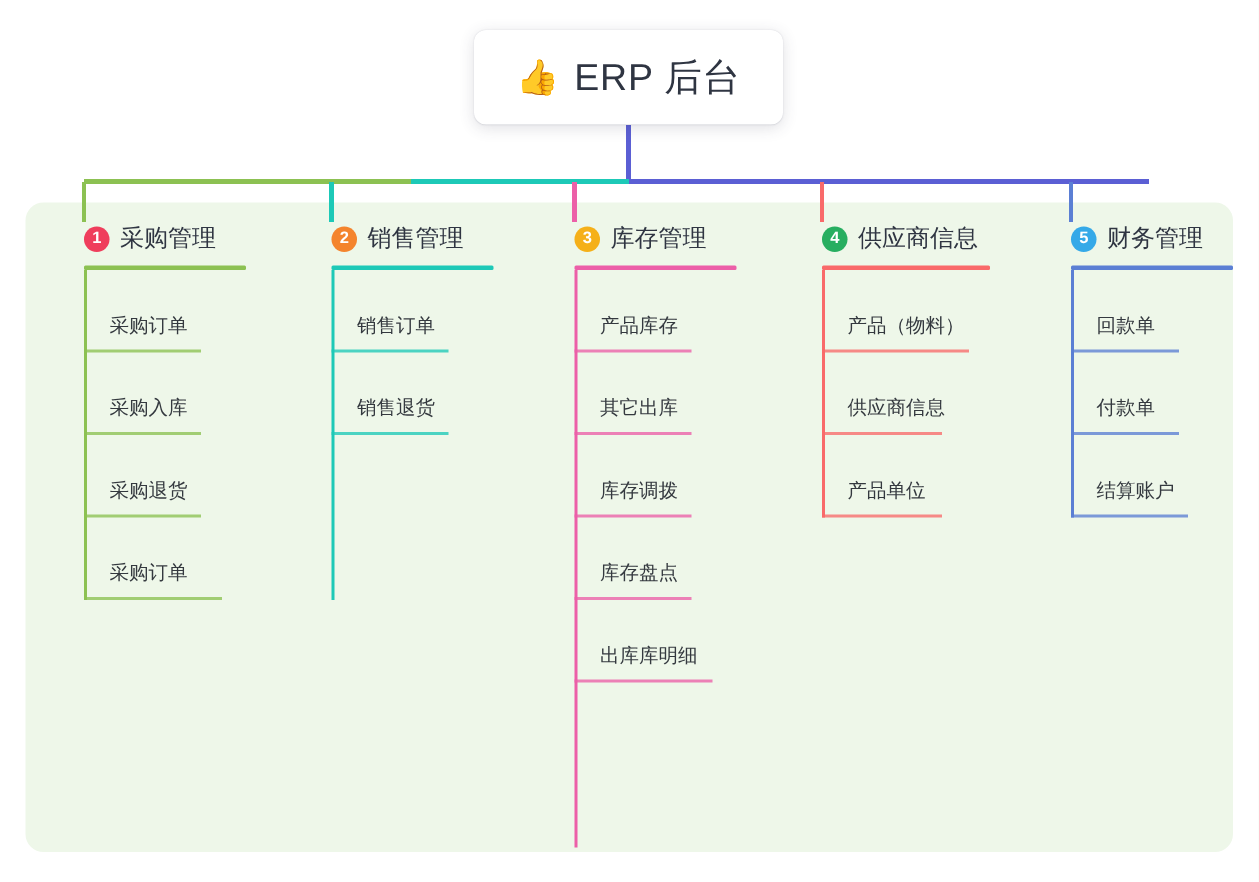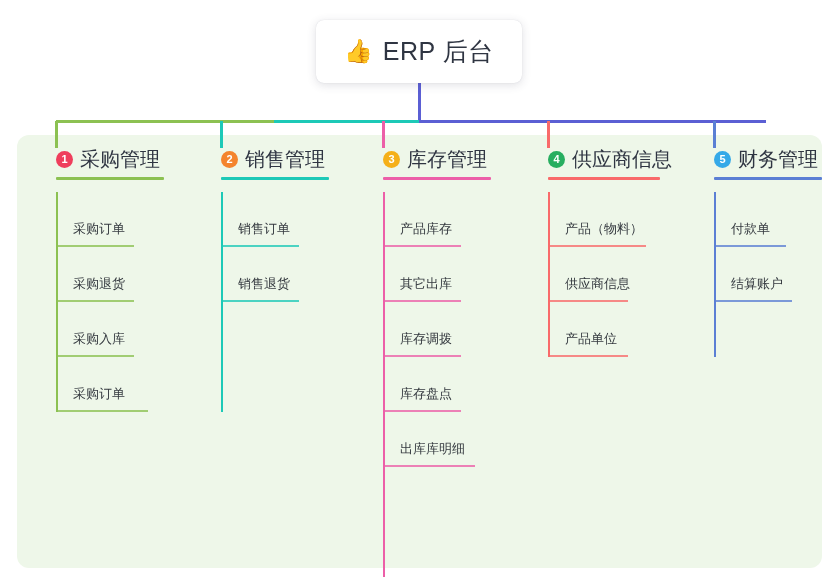--- a/index.html
+++ b/index.html
@@ -96,32 +96,32 @@
     height: 17px;
     border-radius: 50%;
     color: #ffffff;
     font-size: 11px;
     line-height: 17px;
     text-align: center;
     font-weight: bold;
     flex: 0 0 auto;
   }
   .col-title {
-    font-size: 20px;
+    font-size: 16px;
     color: #2f3542;
     white-space: nowrap;
   }
   .col-rule {
     margin-top: 6px;
     height: 3px;
     border-radius: 1px;
   }
   .col-items {
     position: relative;
-    margin-top: 12px;
+    margin-top: 0;
   }
   .col-spine {
     position: absolute;
     left: 18px;
     top: 0;
     width: 2px;
   }
   .item {
     position: relative;
     height: 55px;
@@ -173,28 +173,28 @@
         <span class="col-title">采购管理</span>
       </div>
       <div class="col-rule" style="background: rgb(140, 193, 82); width: 108px; margin-left: 18px;"></div>
       <div class="col-items">
         <div class="col-spine" style="background: rgb(140, 193, 82); height: 220px;"></div>
         <div class="item">
           <span class="item-label">采购订单</span>
           <div class="item-rule" style="background: rgb(140, 193, 82); width: 78px; opacity: 0.78;"></div>
         </div>
         <div class="item">
+          <span class="item-label">采购入库</span>
+          <div class="item-rule" style="background: rgb(140, 193, 82); width: 78px; opacity: 0.78;"></div>
+        </div>
+        <div class="item">
           <span class="item-label">采购退货</span>
           <div class="item-rule" style="background: rgb(140, 193, 82); width: 78px; opacity: 0.78;"></div>
         </div>
         <div class="item">
-          <span class="item-label">采购入库</span>
-          <div class="item-rule" style="background: rgb(140, 193, 82); width: 78px; opacity: 0.78;"></div>
-        </div>
-        <div class="item">
           <span class="item-label">采购订单</span>
           <div class="item-rule" style="background: rgb(140, 193, 82); width: 92px; opacity: 0.78;"></div>
         </div>
       </div>
     </div>
     <div class="column" style="left: 203px;">
       <div class="col-header">
         <span class="col-badge" style="background: rgb(244, 132, 45);">2</span>
         <span class="col-title">销售管理</span>
       </div>
@@ -265,20 +265,24 @@
     </div>
     <div class="column" style="left: 696px;">
       <div class="col-header">
         <span class="col-badge" style="background: rgb(53, 169, 232);">5</span>
         <span class="col-title">财务管理</span>
       </div>
       <div class="col-rule" style="background: rgb(91, 127, 212); width: 108px; margin-left: 18px;"></div>
       <div class="col-items">
         <div class="col-spine" style="background: rgb(91, 127, 212); height: 165px;"></div>
         <div class="item">
+          <span class="item-label">回款单</span>
+          <div class="item-rule" style="background: rgb(91, 127, 212); width: 72px; opacity: 0.78;"></div>
+        </div>
+        <div class="item">
           <span class="item-label">付款单</span>
           <div class="item-rule" style="background: rgb(91, 127, 212); width: 72px; opacity: 0.78;"></div>
         </div>
         <div class="item">
           <span class="item-label">结算账户</span>
           <div class="item-rule" style="background: rgb(91, 127, 212); width: 78px; opacity: 0.78;"></div>
         </div>
       </div>
     </div>
   </div>

